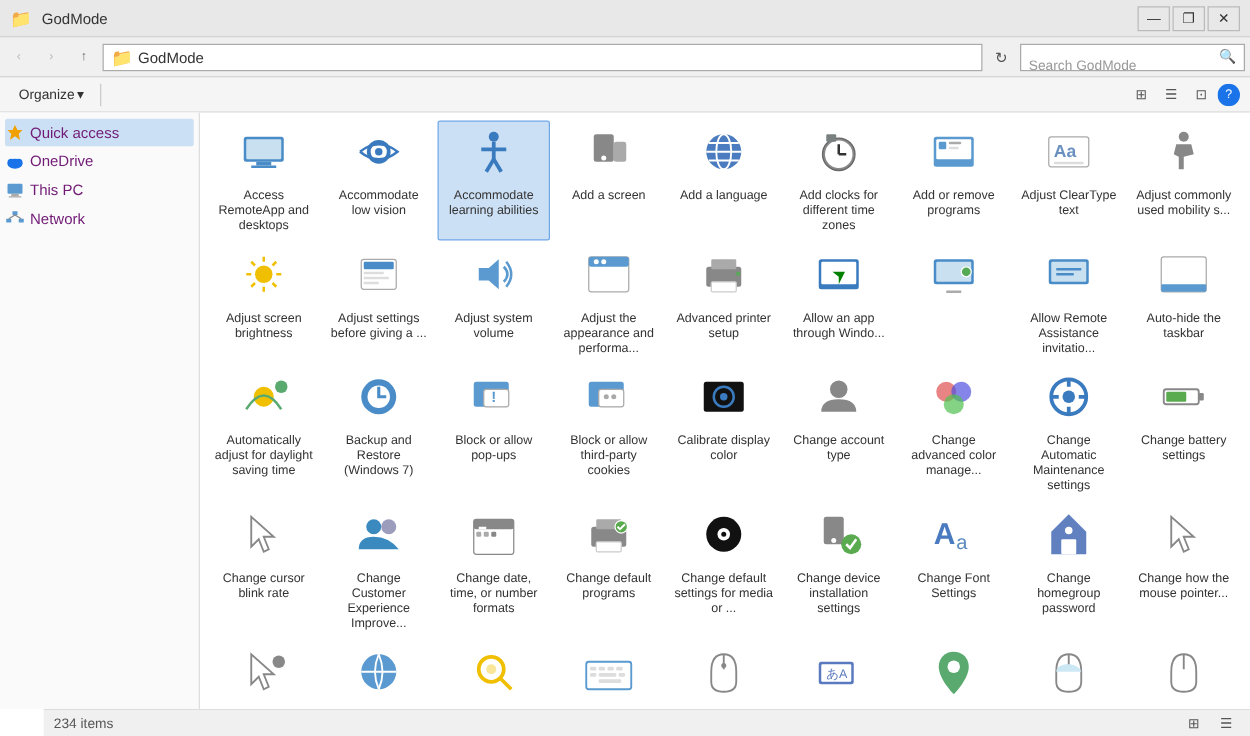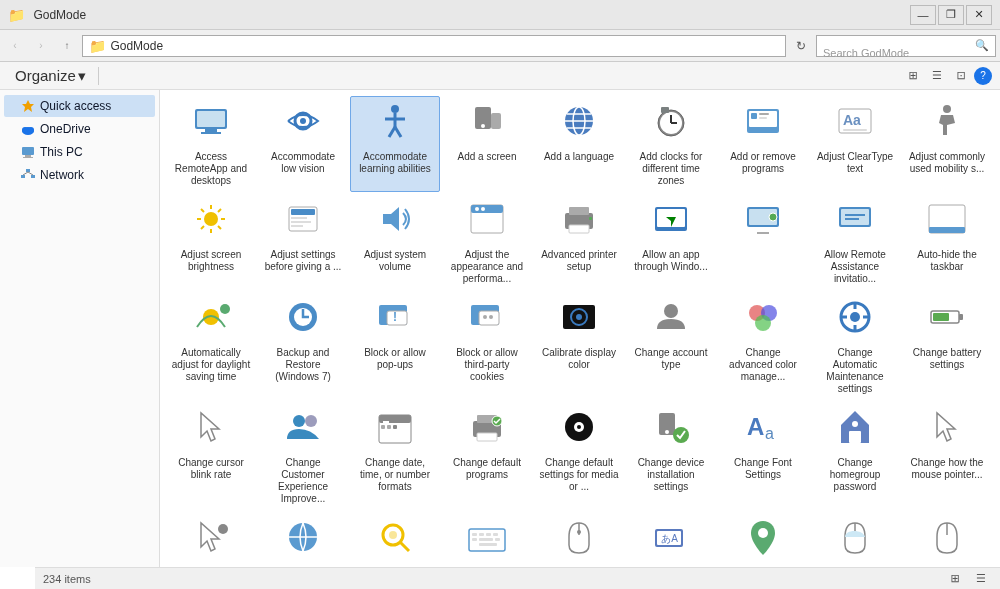--- a/index.html
+++ b/index.html
@@ -87,21 +87,21 @@
       padding: 0 8px;
       border-bottom: 1px solid #ddd;
       gap: 4px;
     }
     .toolbar-btn {
       height: 22px;
       padding: 0 6px;
       background: transparent;
       border: 1px solid transparent;
       cursor: pointer;
-      font-size: 15px;
+      font-size: 11px;
       color: #333;
       display: flex; align-items: center; gap: 2px;
       border-radius: 2px;
     }
     .toolbar-sep { width: 1px; height: 18px; background: #ccc; margin: 0 2px; }
     .view-btns { margin-left: auto; display: flex; gap: 2px; align-items: center; }
     .view-btn {
       width: 22px; height: 22px;
       background: transparent;
       border: 1px solid transparent;
@@ -120,24 +120,24 @@
     .sidebar {
       width: 160px;
       background: #fafafa;
       border-right: 1px solid #ddd;
       padding: 4px 0;
       overflow-y: auto;
     }
     .sidebar-item {
       display: flex;
       align-items: center;
-      padding: 3px 16px;
+      padding: 3px 0;
       cursor: pointer;
       font-size: 12px;
-      color: #0f172a;
+      color: #701a75;
       gap: 4px;
       border-radius: 2px;
       margin: 1px 4px;
     }
     .sidebar-item.active { background: #cce0f5; }
     .sidebar-item svg { flex-shrink: 0; }
     
     
     .content-area {
       flex: 1;

